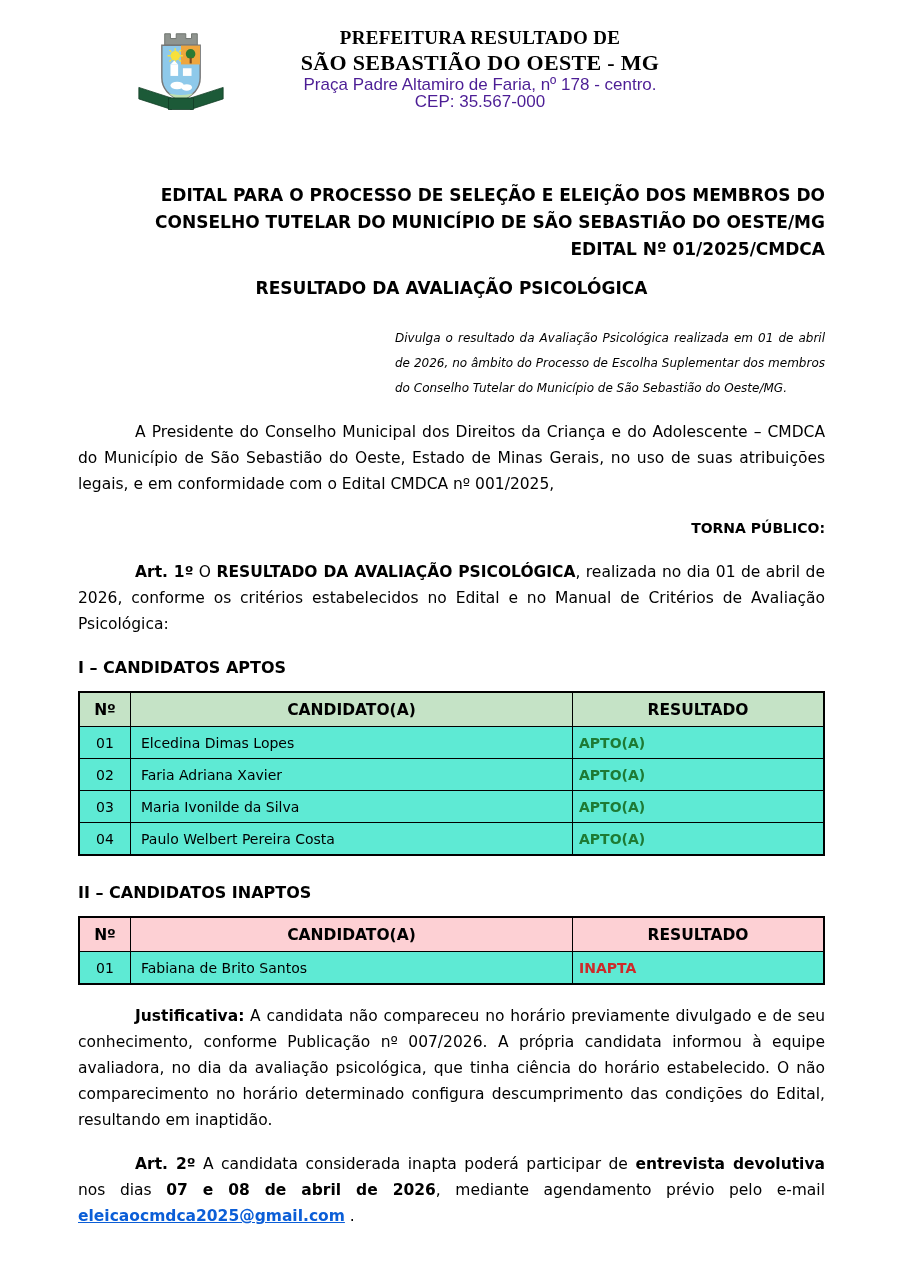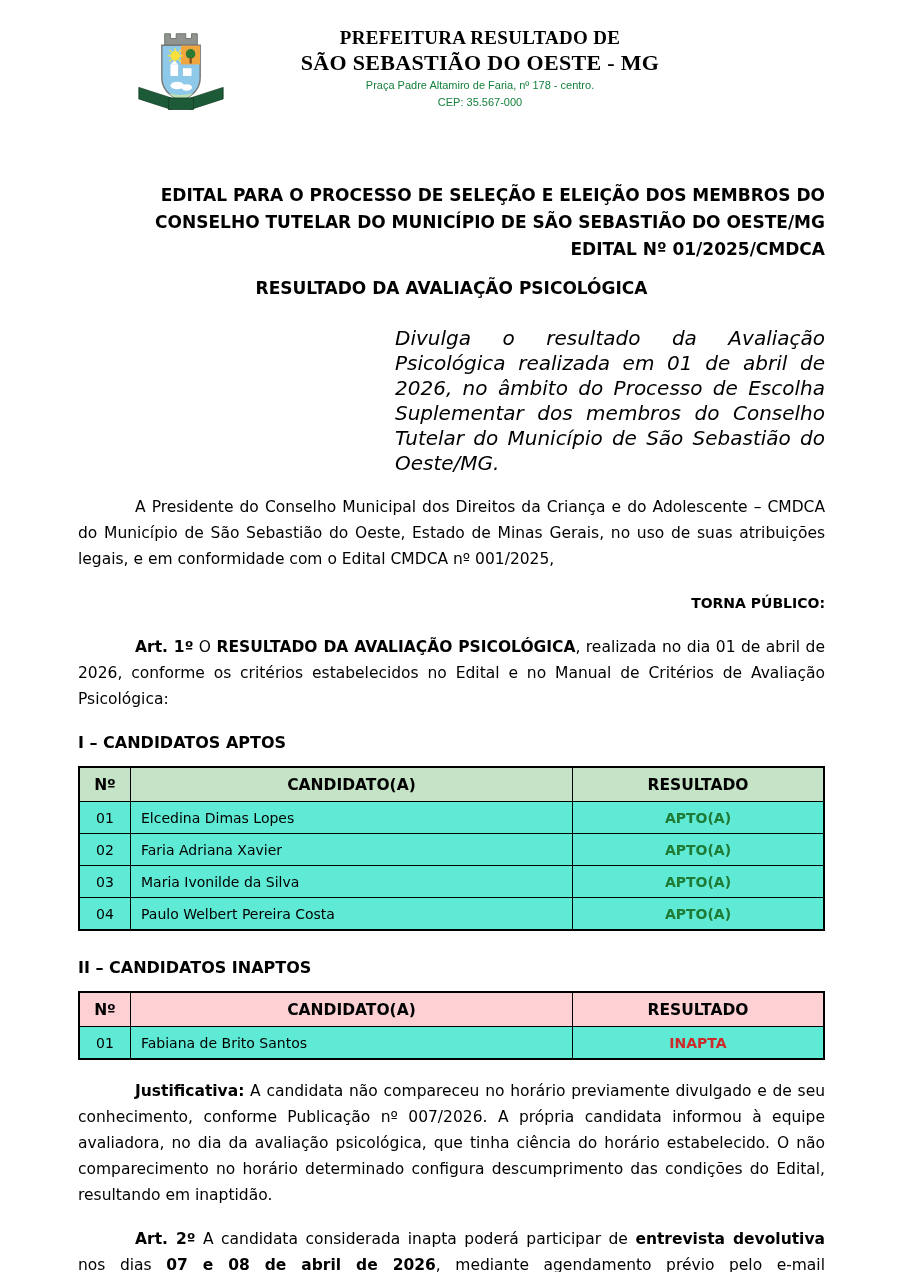--- a/index.html
+++ b/index.html
@@ -11,49 +11,49 @@
     font-family:"DejaVu Sans",sans-serif;
     color:#000;
     overflow:hidden;
   }
   
   .doc-header{position:relative;height:118px;padding-top:26px;}
   .crest{position:absolute;left:122px;top:28px;}
   .org-block{text-align:center;padding-left:60px;}
   .org1{font-family:"Liberation Serif",serif;font-weight:bold;font-size:19px;line-height:23px;letter-spacing:.3px;}
   .org2{font-family:"Liberation Serif",serif;font-weight:bold;font-size:22px;line-height:27px;letter-spacing:.3px;}
-  .addr{font-family:"Liberation Sans",sans-serif;font-size:11px;line-height:16px;color:#15803d;margin-top:1px;}
+  .addr{font-family:"Liberation Sans",sans-serif;font-size:17px;line-height:16px;color:#4c1d95;margin-top:1px;}
   
   .content{padding:0 75px 0 78px;}
   .title{margin:38px 0 0;text-align:right;font-weight:bold;font-size:17px;line-height:27px;}
   .subtitle{margin:12px 0 0;text-align:center;font-weight:bold;font-size:17px;line-height:27px;}
   .epigraph{
     margin:24px 0 0 317px;width:430px;
-    font-style:italic;font-size:20px;line-height:25px;
+    font-style:italic;font-size:12px;line-height:25px;
     text-align:justify;
   }
   .body-par{font-size:15.5px;line-height:26px;text-align:justify;margin:18px 0 0;text-indent:57px;}
   .center-head{margin:18px 0 0;text-align:right;font-weight:bold;font-size:14px;line-height:26px;}
   .sec-head{margin:20px 0 0;font-weight:bold;font-size:16px;line-height:22px;}
   .sec-head.second{margin-top:26px;}
   .b{font-weight:bold;}
   
   table.result-table{
     width:100%;border-collapse:collapse;margin:12px 0 0;
     border:2.5px solid #000;table-layout:fixed;
   }
   table.result-table th, table.result-table td{border:1.5px solid #000;}
   table.result-table th{
     height:31px;font-weight:bold;font-size:15.5px;text-align:center;padding:1px 4px;
   }
   table.result-table td{height:29px;font-size:14px;padding:1px 6px;background:#5eead4;}
   table.result-table th:nth-child(1), table.result-table td:nth-child(1){width:42px;text-align:center;}
   table.result-table td:nth-child(2){text-align:left;padding-left:10px;}
   table.result-table th:nth-child(3), table.result-table td:nth-child(3){width:242px;}
-  table.result-table td.result{text-align:center;font-weight:bold;margin-left:32px;}
+  table.result-table td.result{text-align:left;font-weight:bold;margin-left:32px;}
   
   .email-link{font-weight:bold;text-decoration:underline;}
 </style>
 </head>
 <body>
 
 <div class="page">
 
   <header class="doc-header">
     <svg class="crest" width="118" height="92" viewBox="0 0 120 96" aria-hidden="true">

